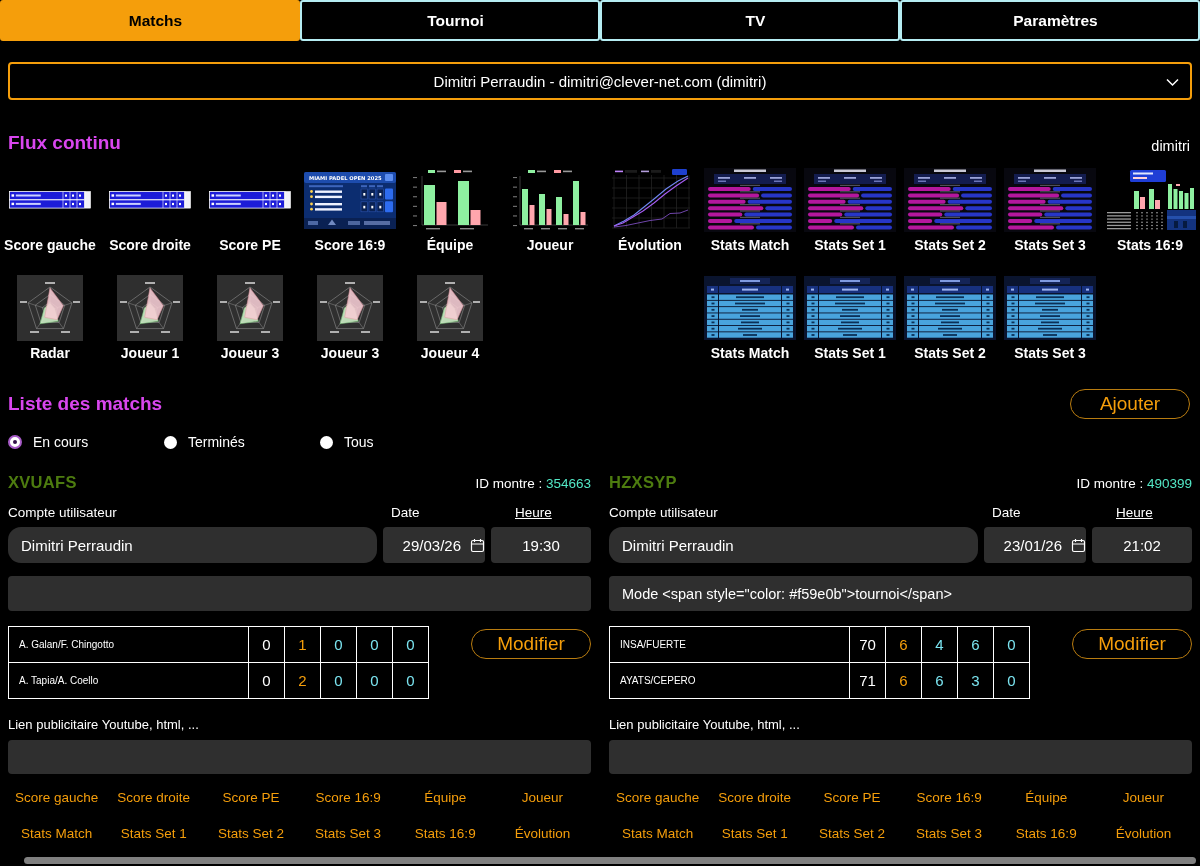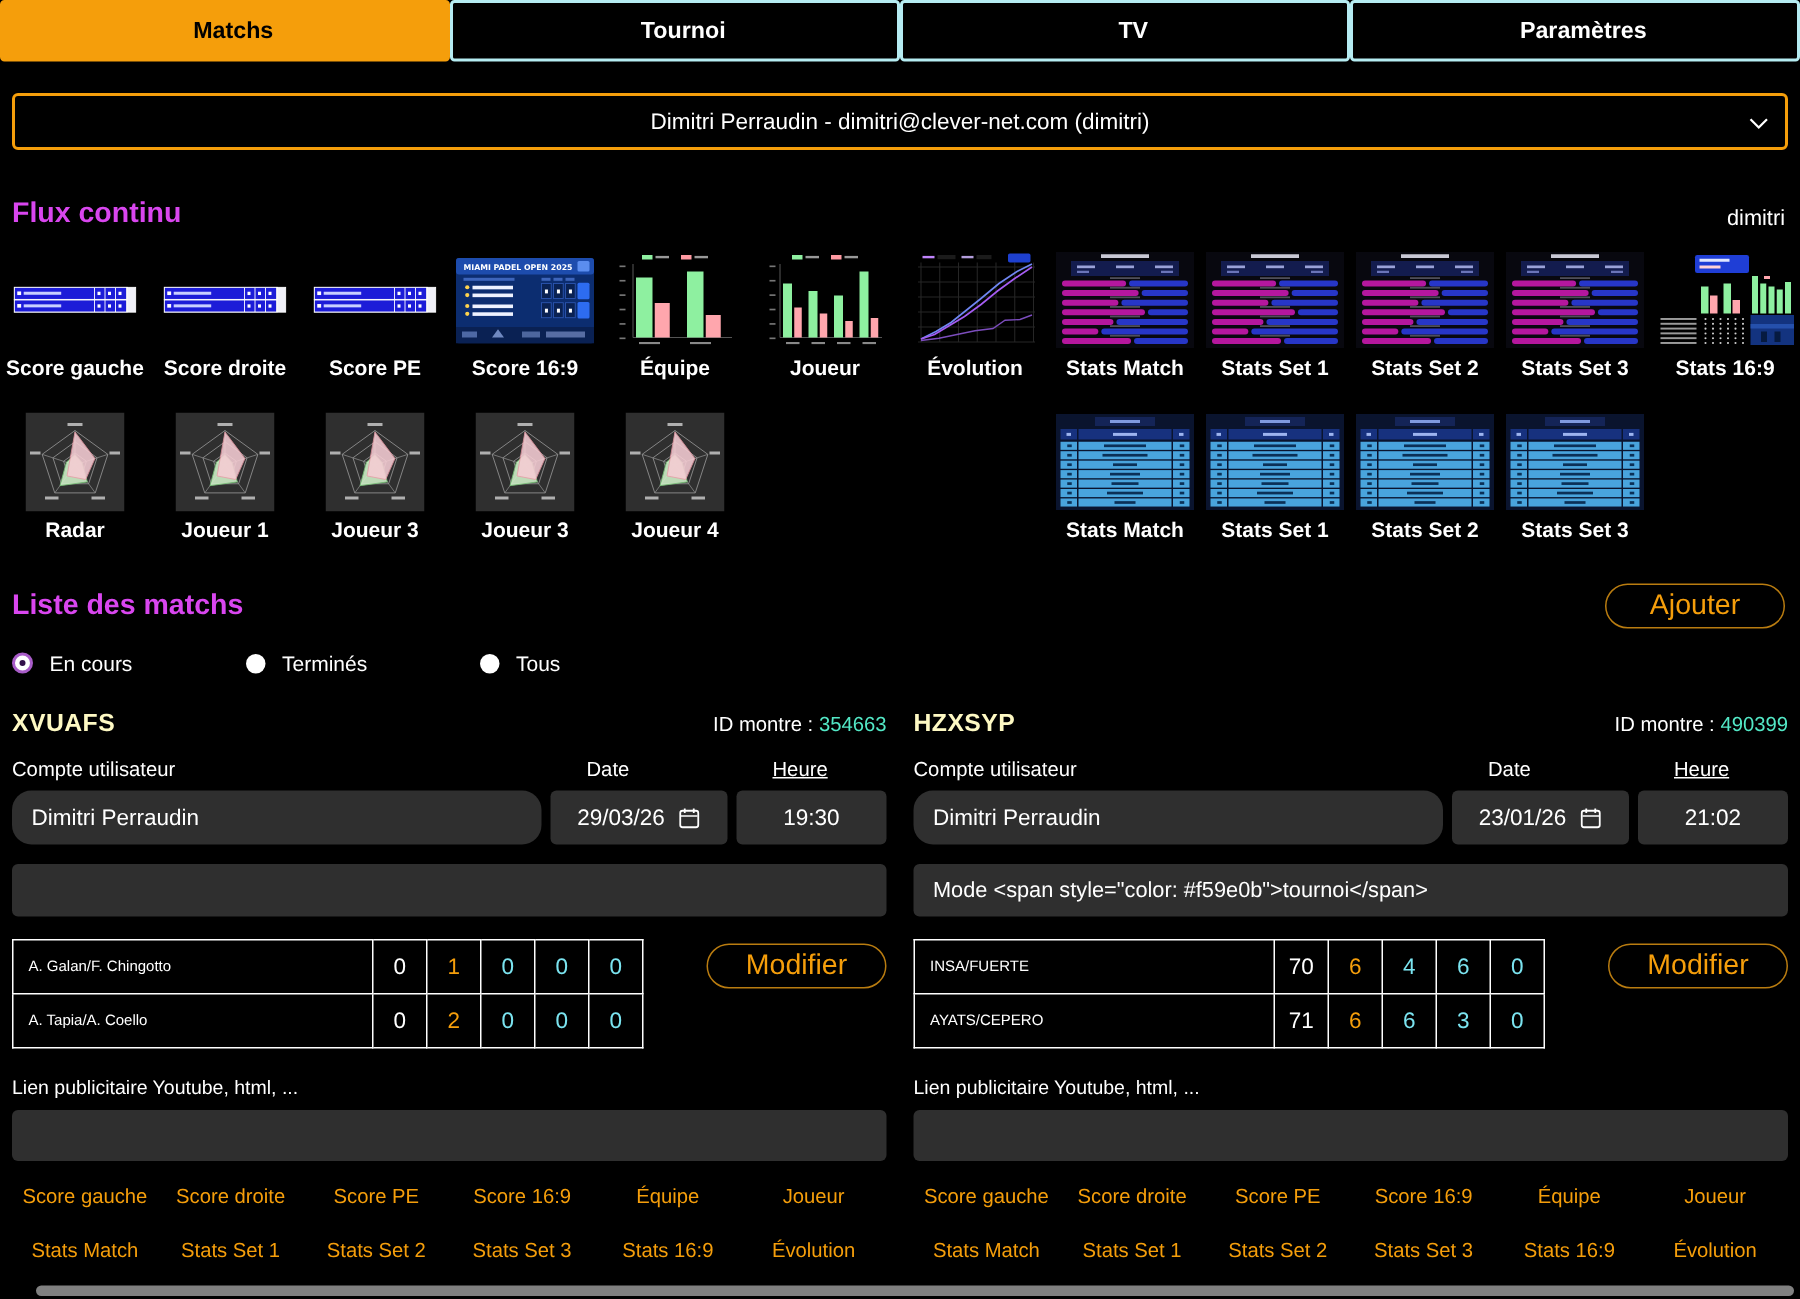--- a/index.html
+++ b/index.html
@@ -38,29 +38,29 @@
   .filters { display:flex; margin:15px 8px 0 8px; }
   .filter { display:flex; align-items:center; width:156px; font-size:14px; cursor:pointer; }
   .radio { width:13px; height:13px; border-radius:50%; background:#fff; margin-right:11px; position:relative; flex:0 0 13px; }
   .radio.selected { width:14px; height:14px; flex-basis:14px; background:#fff; border:2.5px solid #a85cc8; }
   .radio.selected::after { content:""; position:absolute; left:2.5px; top:2.5px; width:4px; height:4px;
     border-radius:50%; background:#32104a; }
 
   
   .cards { display:grid; grid-template-columns:1fr 1fr; column-gap:18px; margin:23px 8px 0 8px; }
   .card-top { display:flex; justify-content:space-between; align-items:baseline; }
-  .match-code { color:#fef9c3; font-weight:bold; font-size:16.5px; letter-spacing:.3px; }
+  .match-code { color:#4d7c0f; font-weight:bold; font-size:16.5px; letter-spacing:.3px; }
   .id-montre { font-size:13.5px; }
   .id-val { color:#53e8c6; }
   .form-labels { display:flex; gap:6px; margin-top:13px; font-size:13.5px; }
   .fl-account { flex:1; } .fl-date { width:118px; } .fl-time { width:76px;text-decoration:underline; }
   .form-inputs { display:flex; gap:6px; margin-top:7px; }
   .input { background:#2f2f2f; border-radius:4px; height:36px; display:flex; align-items:center; font-size:15px; cursor:text; }
   .account-input { flex:1; padding:0 13px;border-radius:13px; }
-  .date-input { width:118px; justify-content:center; gap:9px; }
+  .date-input { width:102px; justify-content:flex-end; gap:9px; }
   .time-input { width:100px; justify-content:center; }
   .mode-input { margin-top:13px; height:35px; padding:0 13px; font-size:14.5px; }
   .score-row { display:flex; margin-top:15px; align-items:flex-start; }
   table.score { border-collapse:collapse; }
   table.score td { border:1px solid #fff; height:36px; background:#000; }
   td.name { width:240px; padding:0 10px; font-size:10px; }
   td.sc { width:36px; text-align:center; font-size:15px; cursor:pointer; }
   .c-white { color:#fff; } .c-orange { color:#f59e0b; } .c-cyan { color:#7be4f0; }
   .modify { margin-left:auto; margin-top:3px; }
   .ad-label { margin-top:18px; font-size:13px; }

